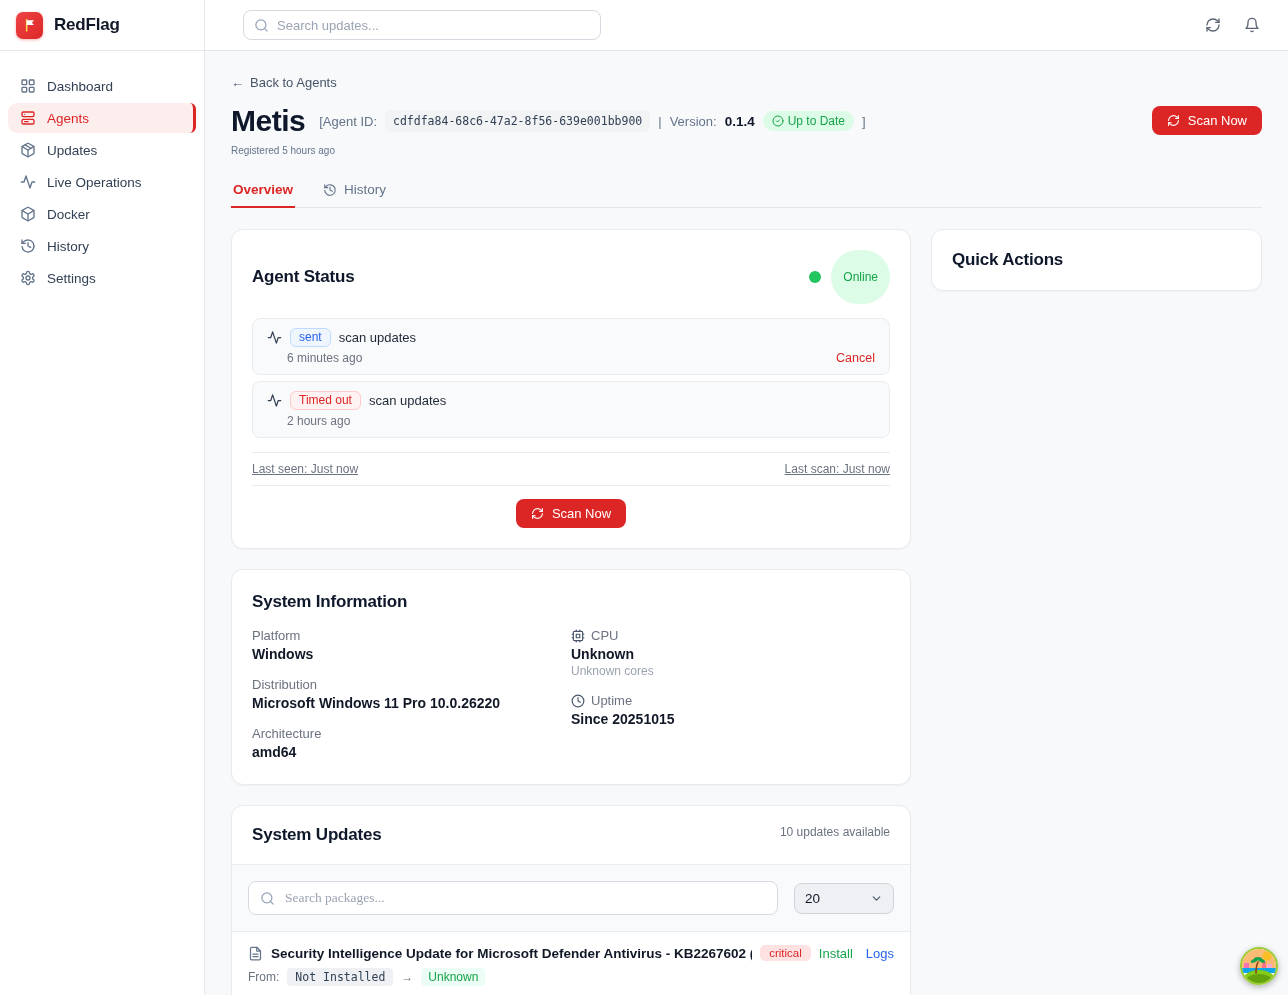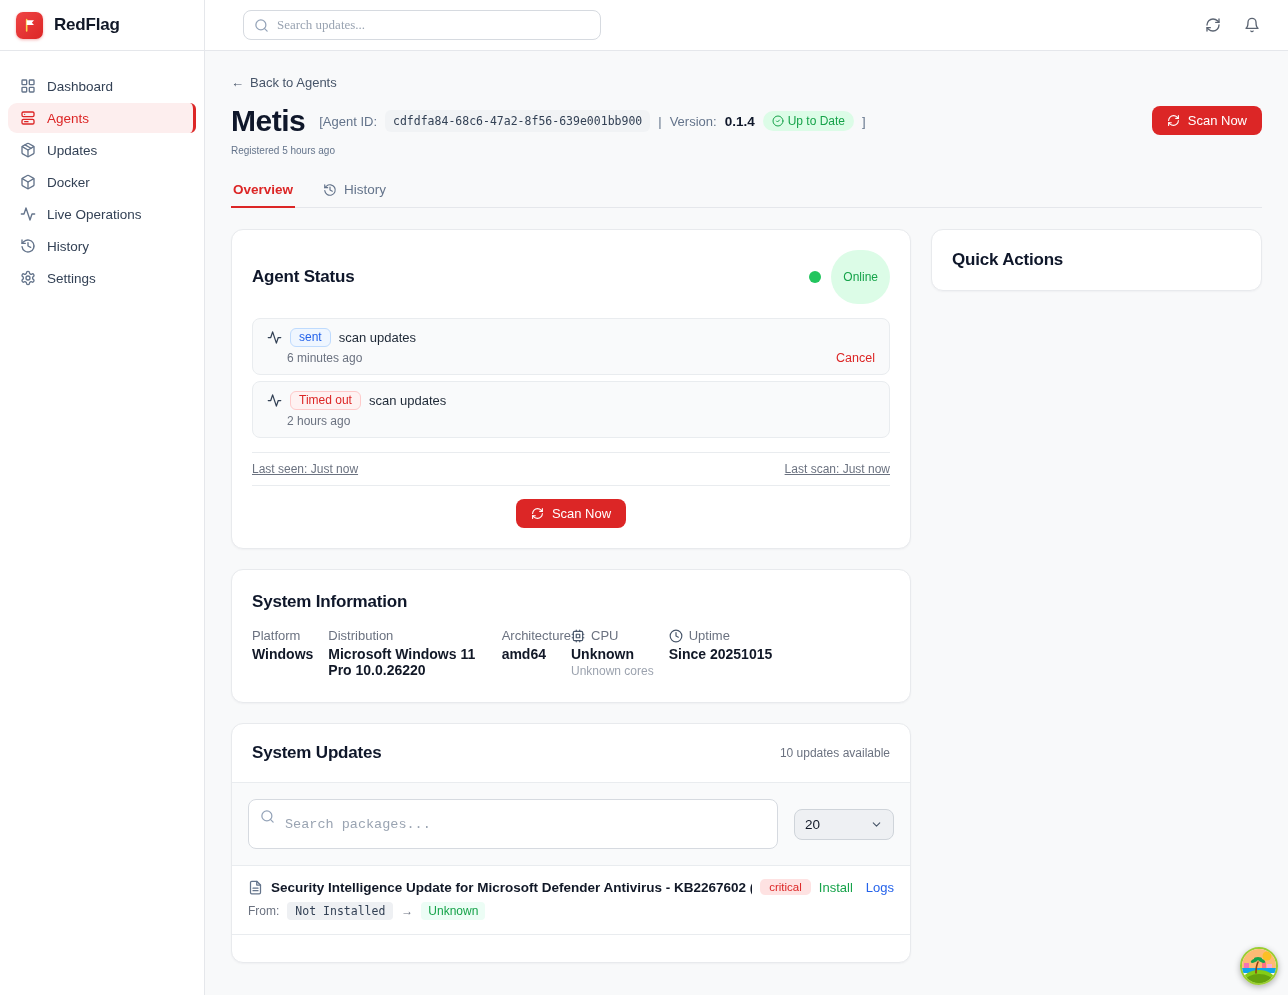--- a/index.html
+++ b/index.html
@@ -39,21 +39,21 @@
   .topbar {
     position:absolute; left:205px; top:0; right:0; height:51px;
     background:#ffffff; border-bottom:1px solid #e5e7eb;
     display:flex; align-items:center; padding:0 28px 0 38px;
   }
   .search-wrap { position:relative; width:358px; }
   .search-wrap .sicon { position:absolute; left:11px; top:8px; color:#94a3b8; }
   .search-input {
     width:100%; height:30px; border:1px solid #d6dae0; border-radius:8px;
     padding:0 10px 0 33px; font-size:13px; color:#334155; background:#fff;
-    font-family:Liberation Serif, serif; outline:none;
+    font-family:Liberation Sans, sans-serif; outline:none;
   }
   .search-input::placeholder { color:#9aa4b2; }
   .topbar-actions { margin-left:auto; display:flex; align-items:center; gap:23px; color:#5b6472; }
   .icon-btn { cursor:pointer; color:#5b6472; }
 
   
   .main { position:absolute; left:205px; top:51px; right:0; bottom:0; padding:24px 26px 0 26px; overflow:hidden; }
   .back-link { display:inline-flex; gap:6px; font-size:13px; color:#475569; cursor:pointer; }
   .title-row { margin-top:16px; display:flex; align-items:flex-start; justify-content:space-between; }
   .title-left { display:flex; align-items:center; flex-wrap:wrap; }
@@ -102,33 +102,33 @@
   .status-footer { margin-top:14px; border-top:1px solid #e9ecef; border-bottom:1px solid #e9ecef; padding:9px 0; display:flex; justify-content:space-between; font-size:12px; color:#6b7280;text-decoration:underline; }
   .scan-center { margin-top:13px; display:flex; justify-content:center; }
 
   
   .qa-buttons { margin-top:16px; display:flex; flex-direction:column; gap:10px; }
   .btn-gray { background:#e9ecef; color:#1f2937; border-radius:8px; height:28px; font-size:13px; font-weight:500; width:100%; }
   .btn-danger-full { background:#dc2626; color:#fff; border-radius:8px; height:28px; font-size:13px; font-weight:500; width:100%; }
 
   
   .sysinfo-grid { margin-top:16px; display:flex; }
-  .sysinfo-col { width:50%; display:flex; gap:15px; }
+  .sysinfo-col { width:50%; display:flex; flex-direction:column; gap:15px; }
   .info-label { font-size:13px; color:#6b7280; display:flex; align-items:center; gap:6px; }
   .info-value { font-size:14px; font-weight:600; color:#111827; margin-top:3px; }
   .info-sub { font-size:12px; color:#9ca3af; margin-top:2px; }
 
   
   .updates-card { overflow:hidden; }
-  .updates-head { padding:19px 20px; display:flex; align-items:center; justify-content:space-between; }
+  .updates-head { padding:19px 20px; display:flex; align-items:flex-start; justify-content:space-between; }
   .updates-count { font-size:12px; color:#6b7280; }
   .updates-toolbar { background:#f9fafb; border-top:1px solid #e9ecef; border-bottom:1px solid #e9ecef; padding:16px; display:flex; gap:16px; align-items:center; }
   .pkg-search-wrap { position:relative; flex:1; }
   .pkg-search-wrap .sicon { position:absolute; left:12px; top:10px; color:#94a3b8; }
-  .pkg-search { width:100%; height:50px; border:1px solid #d6dae0; border-radius:8px; background:#fff; padding:0 12px 0 36px; font-size:13.5px; color:#334155; font-family:Liberation Mono, monospace; outline:none; }
+  .pkg-search { width:100%; height:34px; border:1px solid #d6dae0; border-radius:8px; background:#fff; padding:0 12px 0 36px; font-size:13.5px; color:#334155; font-family:Liberation Serif, serif; outline:none; }
   .pkg-search::placeholder { color:#9aa4b2; }
   .page-size { width:100px; height:31px; background:#eef0f3; border:1px solid #cfd4da; border-radius:8px; display:flex; align-items:center; justify-content:space-between; padding:0 10px; font-size:13.5px; color:#111827; cursor:pointer; }
   .update-item { padding:13px 16px 14px; }
   .update-item + .update-item { border-top:1px solid #e9ecef; }
   .ui-line1 { display:flex; align-items:center; gap:8px; }
   .ui-title { font-size:13.5px; font-weight:600; color:#111827; white-space:nowrap; overflow:hidden; max-width:505px; }
   .sev { font-size:11.5px; border-radius:5px; padding:2px 9px; font-weight:500; }
   .sev-critical { background:#fee2e2; color:#dc2626; }
   .ui-links { margin-left:auto; display:flex; gap:13px; align-items:center; }
   .link-install { color:#16a34a; font-size:13px; font-weight:500; cursor:pointer; }
@@ -181,32 +181,32 @@
       <svg class="ic nicon" width="16" height="16" viewBox="0 0 24 24">
           <path d="M7.5 4.27l9 5.15"></path>
           <path d="M21 8a2 2 0 0 0-1-1.73l-7-4a2 2 0 0 0-2 0l-7 4A2 2 0 0 0 3 8v8a2 2 0 0 0 1 1.73l7 4a2 2 0 0 0 2 0l7-4A2 2 0 0 0 21 16z"></path>
           <path d="M3.3 7l8.7 5 8.7-5"></path>
           <path d="M12 22V12"></path>
         </svg>
       <span>Updates</span>
     </div>
     <div class="nav-item">
       <svg class="ic nicon" width="16" height="16" viewBox="0 0 24 24">
+          <polyline points="22 12 18 12 15 21 9 3 6 12 2 12"></polyline>
+        </svg>
+      <span>Live Operations</span>
+    </div>
+    <div class="nav-item">
+      <svg class="ic nicon" width="16" height="16" viewBox="0 0 24 24">
           <path d="M21 8a2 2 0 0 0-1-1.73l-7-4a2 2 0 0 0-2 0l-7 4A2 2 0 0 0 3 8v8a2 2 0 0 0 1 1.73l7 4a2 2 0 0 0 2 0l7-4A2 2 0 0 0 21 16z"></path>
           <path d="M3.3 7l8.7 5 8.7-5"></path>
           <path d="M12 22V12"></path>
           <path d="M7.5 9.5l9-5.2" opacity=".0"></path>
         </svg>
       <span>Docker</span>
-    </div>
-    <div class="nav-item">
-      <svg class="ic nicon" width="16" height="16" viewBox="0 0 24 24">
-          <polyline points="22 12 18 12 15 21 9 3 6 12 2 12"></polyline>
-        </svg>
-      <span>Live Operations</span>
     </div>
     <div class="nav-item">
       <svg class="ic nicon" width="16" height="16" viewBox="0 0 24 24">
           <path d="M3 3v5h5"></path>
           <path d="M3.05 13A9 9 0 1 0 6 5.3L3 8"></path>
           <path d="M12 7v5l4 2"></path>
         </svg>
       <span>History</span>
     </div>
     <div class="nav-item">

